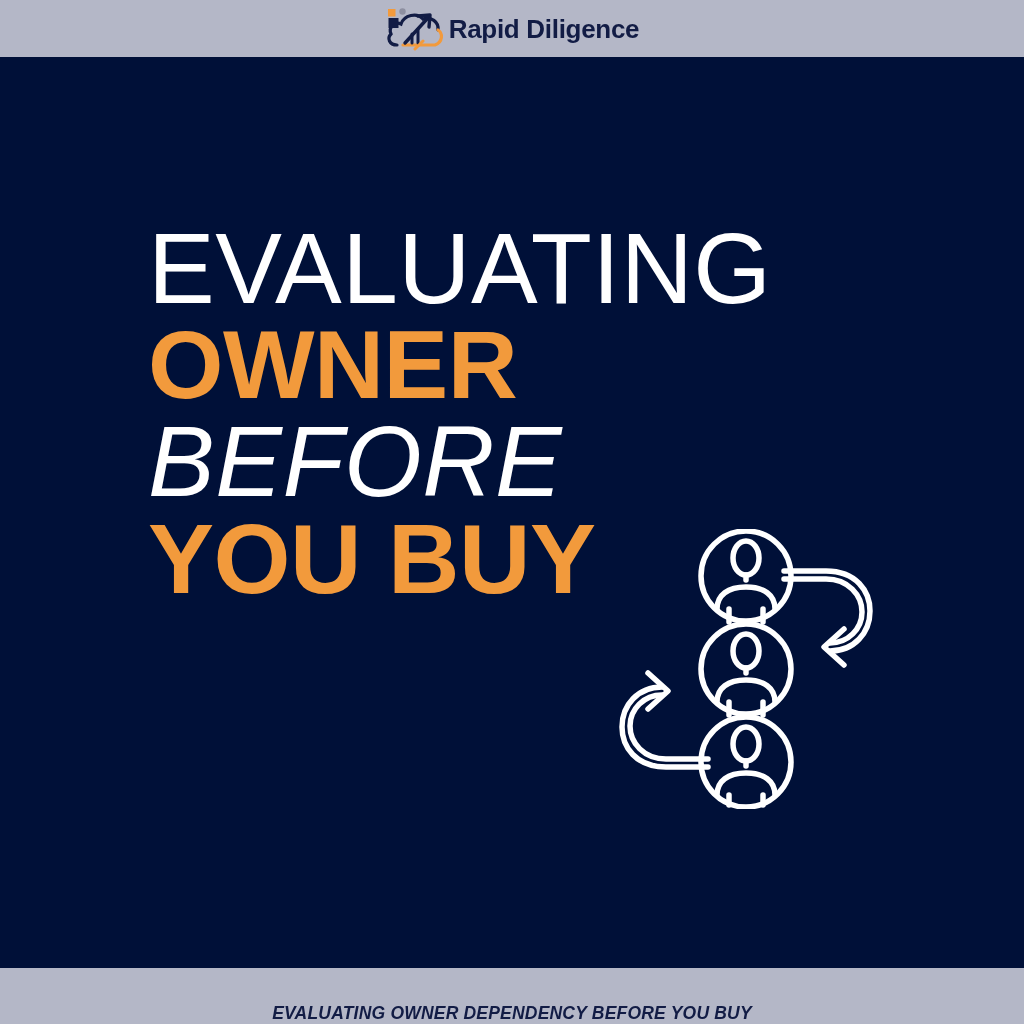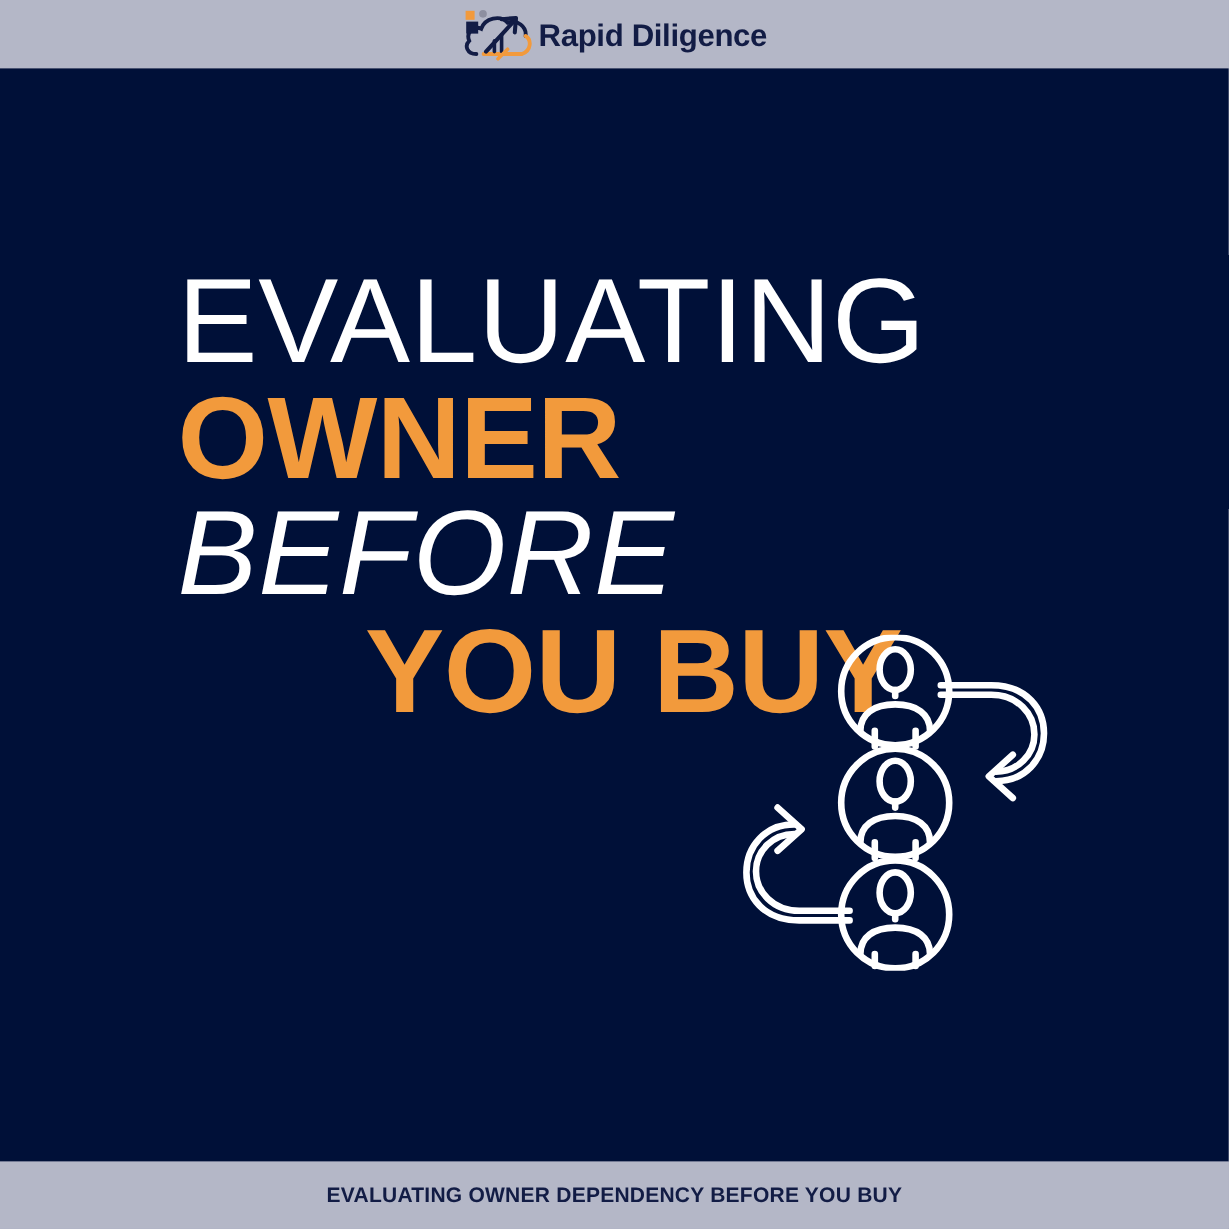--- a/index.html
+++ b/index.html
@@ -57,36 +57,36 @@
   .hl-bold{
     color:#f29a3c;
     font-weight:bold;
     font-size:97px;
     letter-spacing:-0.5px;
   }
   .l1{ font-size:100px; }
   .l2{ margin-top:12px; }
   .l3{ margin-top:11px; font-size:98px; letter-spacing:-1.5px; }
   .l4{ margin-top:12px; font-size:100px;font-style:italic; }
-  .l5{ margin-top:12px; font-size:99px;text-align:center; }
+  .l5{ margin-top:12px; font-size:99px; }
 
   
   .icon-graphic{
     position:absolute;
     left:598px; top:472px;
     width:296px; height:280px;
   }
   .icon-graphic svg{ width:100%; height:100%; display:block; }
 
   
   .footer-band{
     position:absolute; left:0; top:968px;
     width:1024px; height:56px;
     background:#b4b7c7;
-    display:flex; align-items:center; justify-content:center;
+    display:flex; align-items:flex-end; justify-content:center;font-style:italic;
   }
   .footer-text{
     font-size:17.5px;
     font-weight:bold;
     color:#121c45;
     letter-spacing:0.2px;
     white-space:nowrap;
   }
 </style>
 </head>

